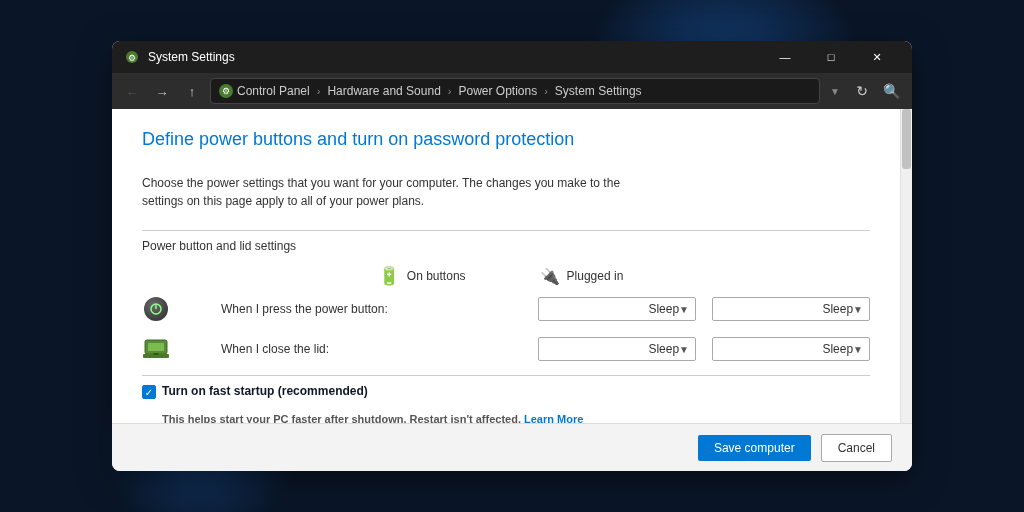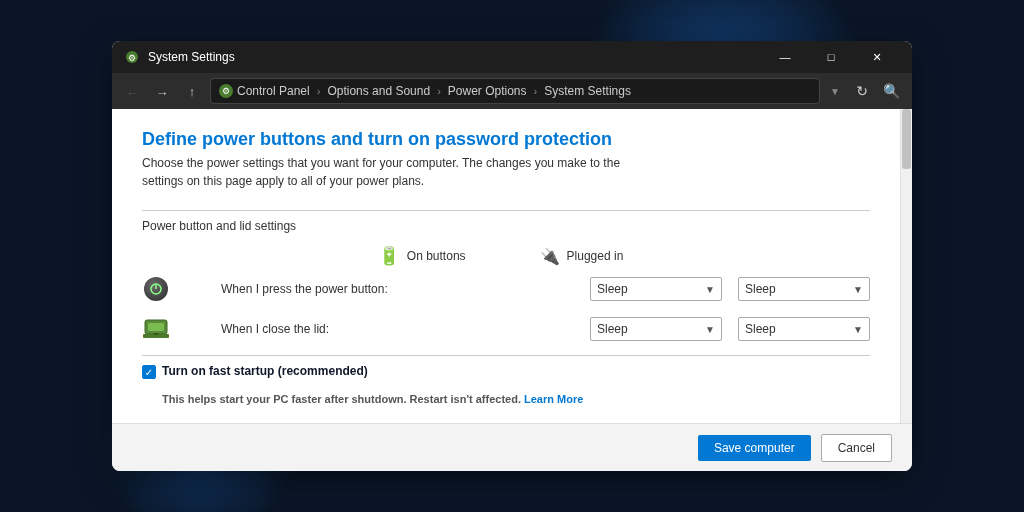--- a/index.html
+++ b/index.html
@@ -201,22 +201,22 @@
     .main-panel {
       flex: 1;
       padding: 20px 30px 0 30px;
       overflow-y: auto;
       overflow-x: hidden;
     }
 
     .page-title {
       color: #0078d4;
       font-size: 18px;
-      font-weight: 700;
-      margin-bottom: 4px;
+      font-weight: 400;
+      margin-bottom: 24px;
     }
 
     .page-desc {
       color: #333;
       font-size: 12px;
       line-height: 1.5;
       margin-bottom: 20px;
       max-width: 480px;
     }
 
@@ -274,30 +274,30 @@
       color: #333;
       flex: 1;
       min-width: 160px;
       margin-left: 43px;
     }
     .power-selects {
       display: flex;
       gap: 16px;
     }
     .power-select {
-      width: 132px;
+      width: 158px;
       height: 24px;
       border: 1px solid #aaa;
       border-radius: 2px;
       background: #fff;
       font-size: 12px;
       padding: 0 6px;
       display: flex;
       align-items: center;
-      justify-content: space-between;
+      justify-content: flex-end;
       cursor: pointer;
       position: relative;
     }
     .select-text {
       font-size: 12px;
       color: #333;
     }
     .select-arrow {
       font-size: 10px;
       color: #555;
@@ -407,21 +407,21 @@
   </div>
 
   <div class="address-bar">
     <div class="nav-btn disabled">←</div>
     <div class="nav-btn">→</div>
     <div class="nav-btn">↑</div>
     <div class="address-input">
       <div class="address-icon">⚙</div>
       <span class="breadcrumb-item">Control Panel</span>
       <span class="breadcrumb-sep">›</span>
-      <span class="breadcrumb-item">Options and Sound</span>
+      <span class="breadcrumb-item">Hardware and Sound</span>
       <span class="breadcrumb-sep">›</span>
       <span class="breadcrumb-item">Power Options</span>
       <span class="breadcrumb-sep">›</span>
       <span class="breadcrumb-item">System Settings</span>
     </div>
     <div class="dropdown-arrow">▼</div>
     <div class="refresh-btn">↻</div>
     <div class="search-btn">🔍</div>
   </div>
 

